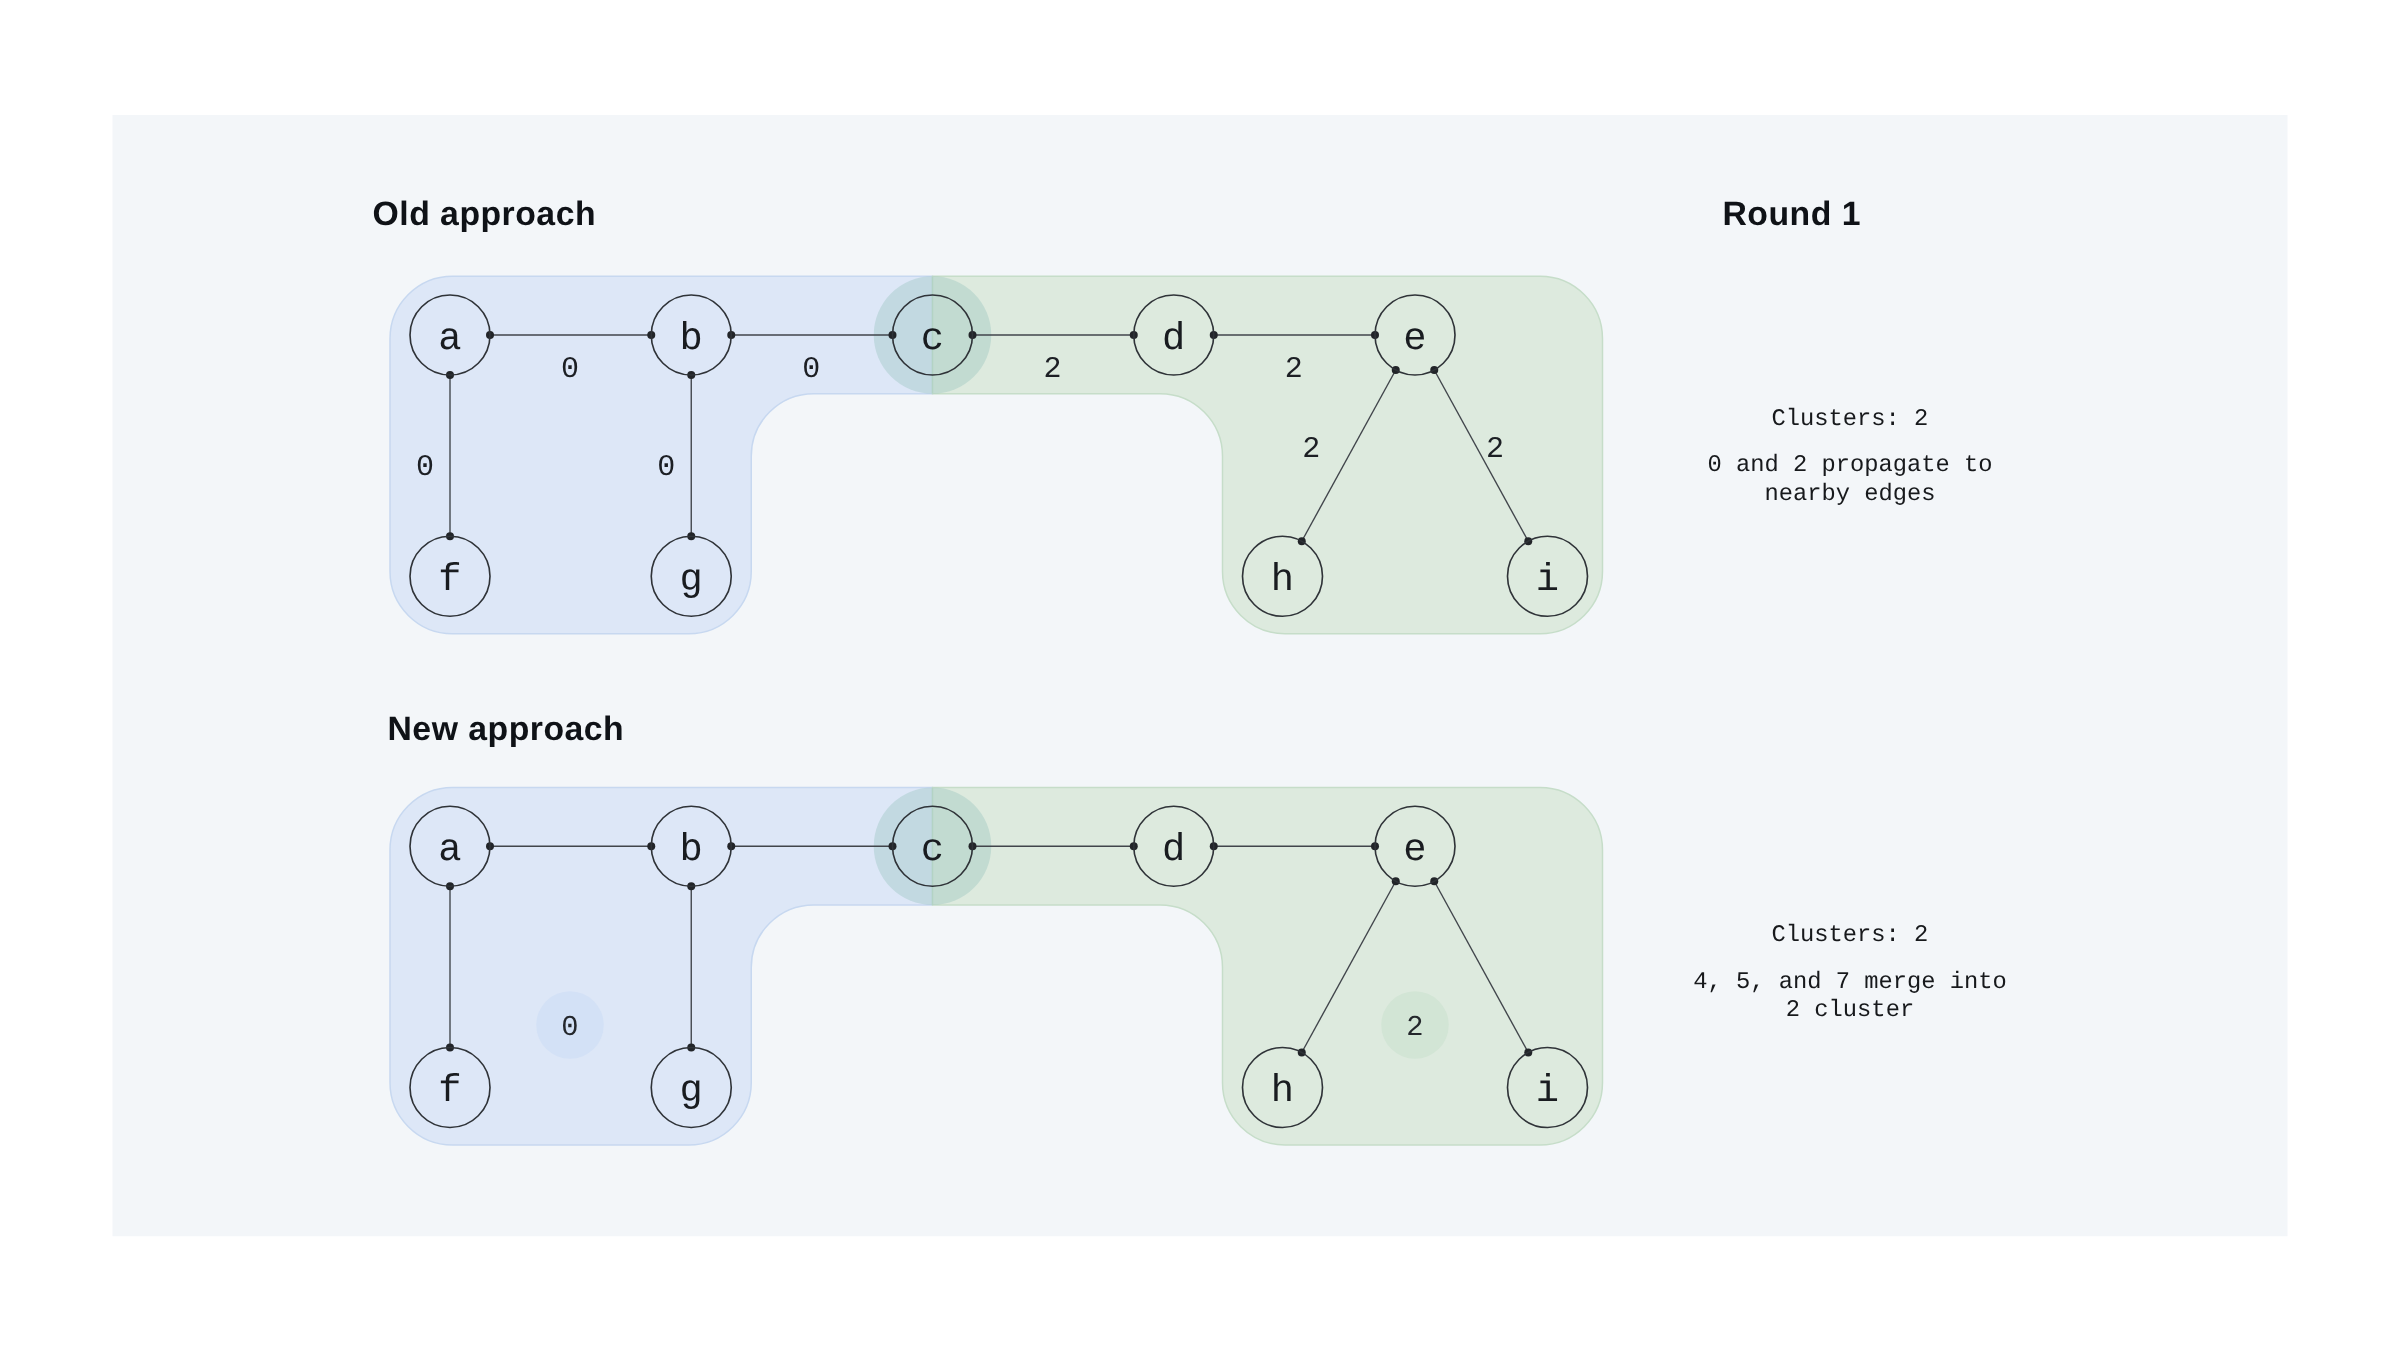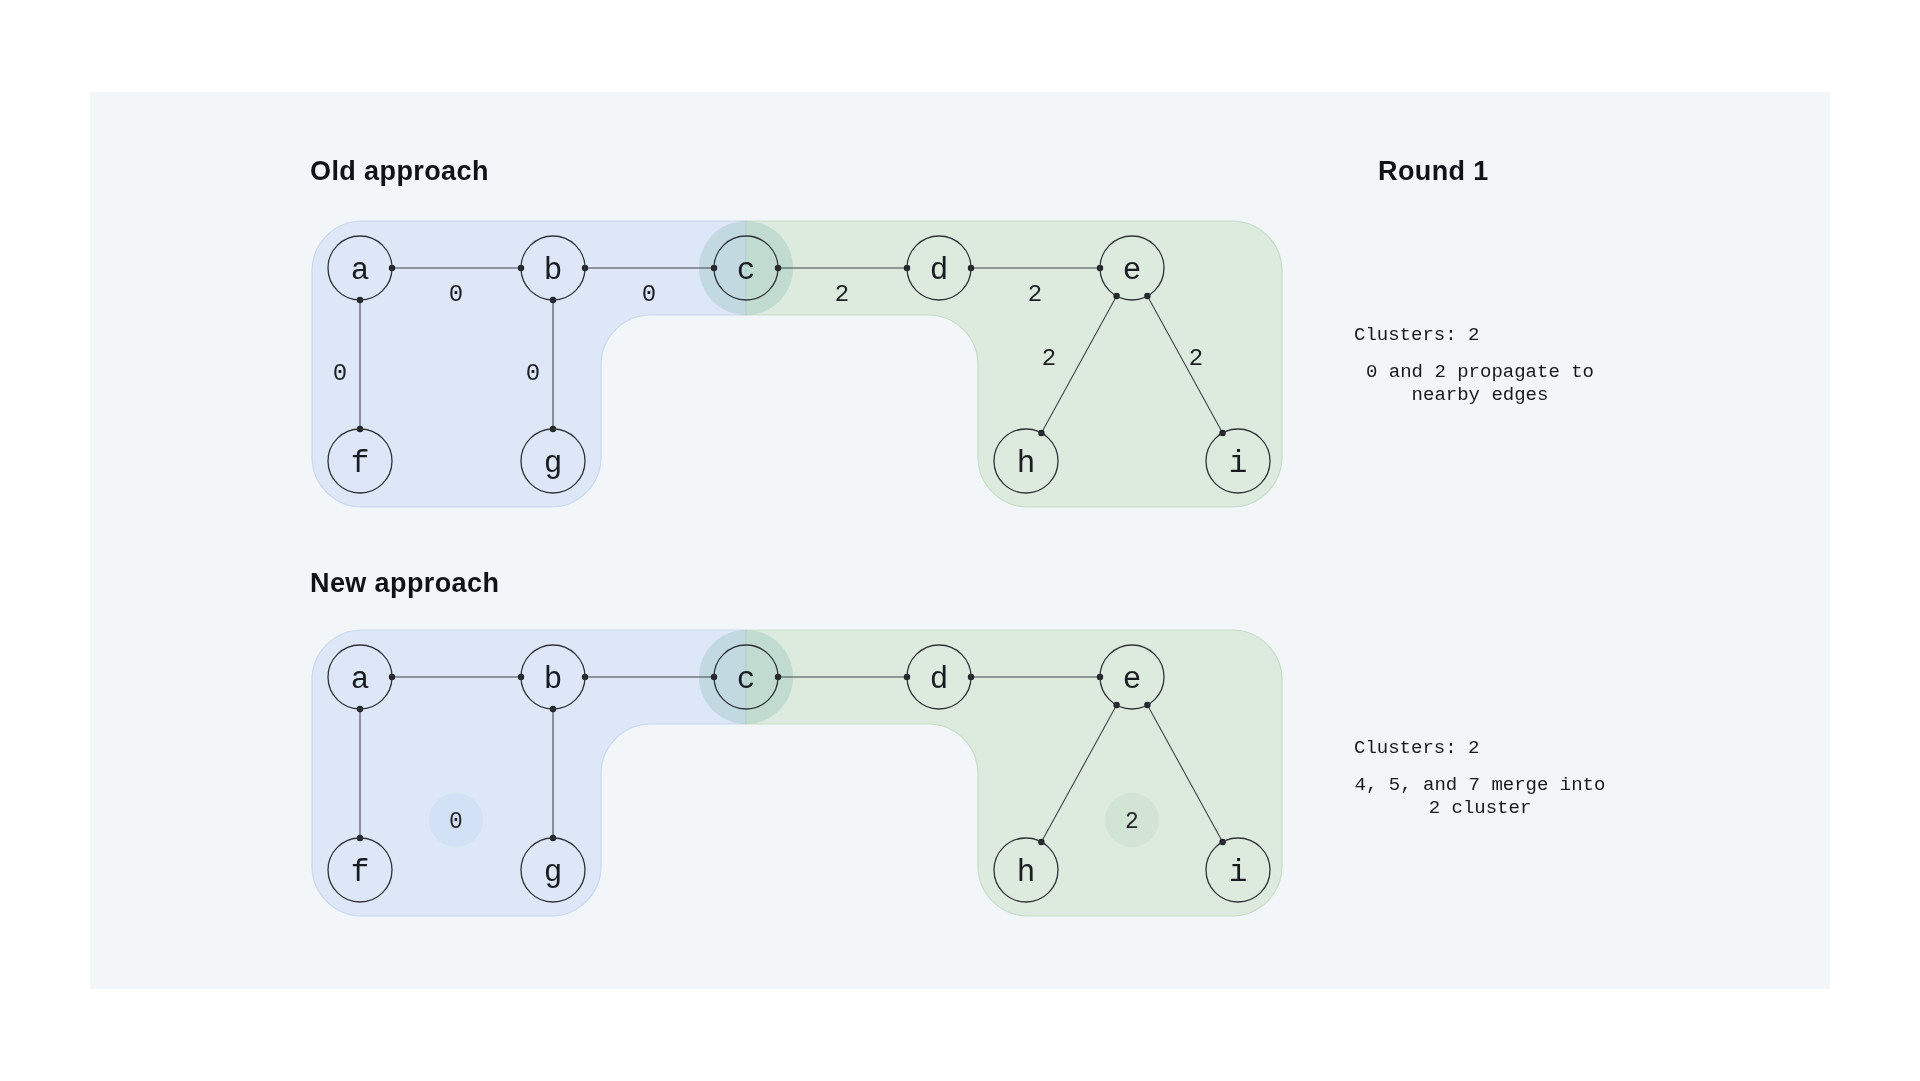--- a/index.html
+++ b/index.html
@@ -40,21 +40,21 @@
     white-space: nowrap;
   }
   .mono-block {
     position: absolute;
     width: 252px;
     font-family: "Liberation Mono", "DejaVu Sans Mono", monospace;
     font-size: 19px;
     line-height: 23px;
     color: #17191c;
   }
-  .mono-block .mono-line { margin: 0; }
+  .mono-block .mono-line { margin: 0; text-align: center; }
   .mono-block .mono-para { margin: 14px 0 0 0; text-align: center; }
 
   
   .cluster-region { stroke-width: 1.2px; }
   .region-blue  { stroke: #c7d8f0; }
   .region-green { stroke: #c6ddc9; }
   .node-circle {
     fill: none;
     stroke: #2f3338;
     stroke-width: 1.3px;
@@ -232,21 +232,21 @@
       <text class="node-label" x="360" y="461" dy="0.35em">f</text>
       <circle class="node-circle" cx="553" cy="461" r="32"></circle>
       <text class="node-label" x="553" y="461" dy="0.35em">g</text>
       <circle class="node-circle" cx="1026" cy="461" r="32"></circle>
       <text class="node-label" x="1026" y="461" dy="0.35em">h</text>
       <circle class="node-circle" cx="1238" cy="461" r="32"></circle>
       <text class="node-label" x="1238" y="461" dy="0.35em">i</text>
     </g>
   </svg>
 
-  <div class="section-title" style="left:310px; top:156px;">Old approach</div>
+  <div class="section-title" style="left:298px; top:156px;">Old approach</div>
   <div class="section-title" style="left:1354px; top:156px;margin-left:24px;">Round 1</div>
   <div class="section-title" style="left:310px; top:568px;">New approach</div>
 
   <div class="mono-block" style="left:1354px; top:324px;">
     <p class="mono-line">Clusters: 2</p>
     <p class="mono-para">0 and 2 propagate to nearby edges</p>
   </div>
 
   <div class="mono-block" style="left:1354px; top:737px;">
     <p class="mono-line">Clusters: 2</p>

